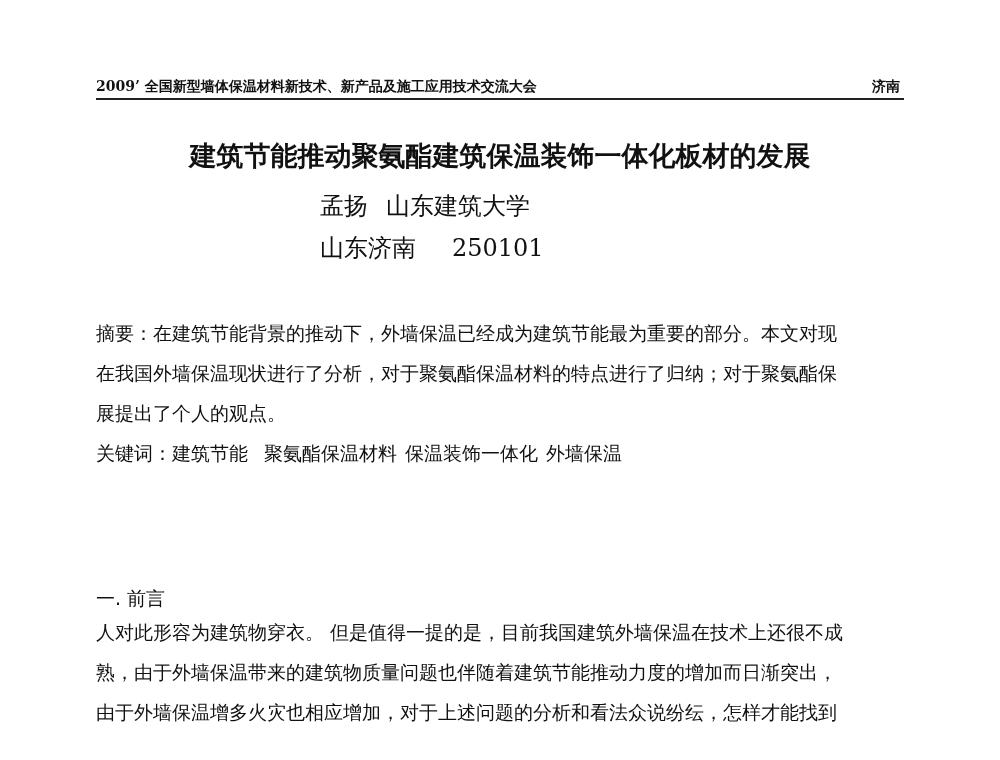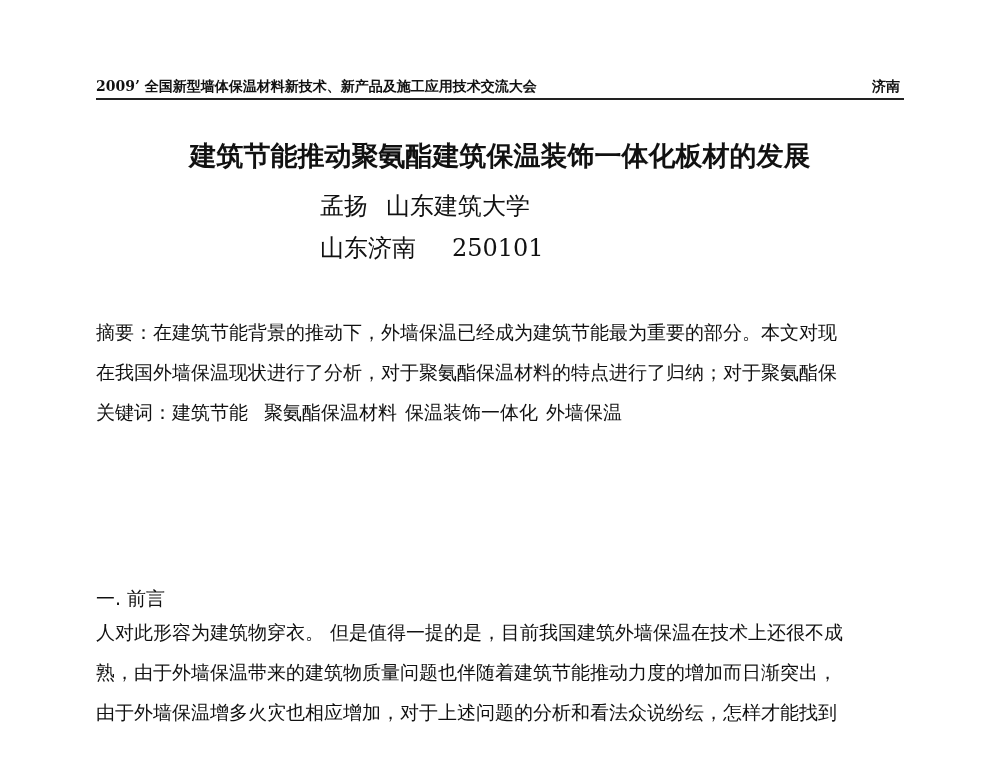--- a/index.html
+++ b/index.html
@@ -90,23 +90,24 @@
   <div class="title">建筑节能推动聚氨酯建筑保温装饰一体化板材的发展</div>
 
   <div class="author-line" style="top:193px;">
     <span>孟扬</span><span class="gap"></span><span>山东建筑大学</span>
   </div>
 
   <div class="author-line" style="top:235px;">
     <span>山东济南</span><span class="gap2"></span><span>250101</span>
   </div>
 
-  <div class="body-text" style="top:313px;font-family:Liberation Serif, serif;">
+  <div class="body-text" style="top:313px;">
     <div class="para"><span>摘要：</span><span>在建筑节能背景的推动下，外墙保温已经成为建筑节能最为重要的部分。本文对现</span></div>
     <div class="para">在我国外墙保温现状进行了分析，对于聚氨酯保温材料的特点进行了归纳；对于聚氨酯保</div>
+    <div class="para">展提出了个人的观点。</div>
     <div class="para keywords"><span>关键词：</span><span>建筑节能</span><span class="kw-gap"></span><span>聚氨酯保温材料</span><span class="kw-gap" style="width:8px"></span><span>保温装饰一体化</span><span class="kw-gap" style="width:8px"></span><span>外墙保温</span></div>
   </div>
 
   <div class="section-heading">一. 前言</div>
 
   <div class="body-text" style="top:612px;">
     <div class="para">人对此形容为建筑物穿衣。 但是值得一提的是，目前我国建筑外墙保温在技术上还很不成</div>
     <div class="para">熟，由于外墙保温带来的建筑物质量问题也伴随着建筑节能推动力度的增加而日渐突出，</div>
     <div class="para">由于外墙保温增多火灾也相应增加，对于上述问题的分析和看法众说纷纭，怎样才能找到</div>
   </div>

